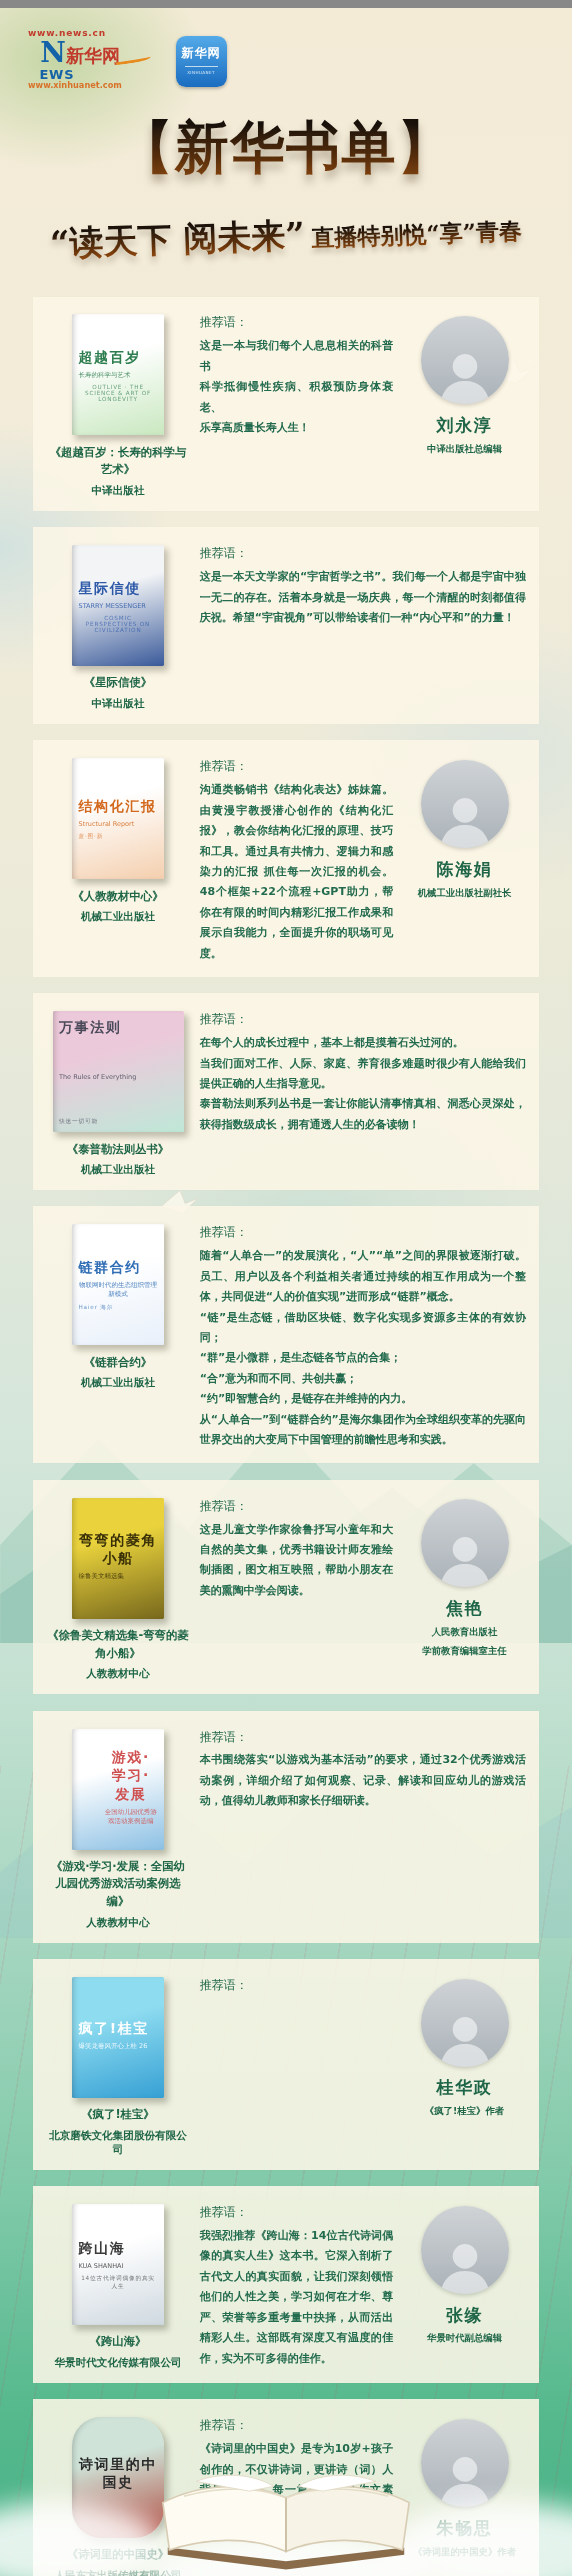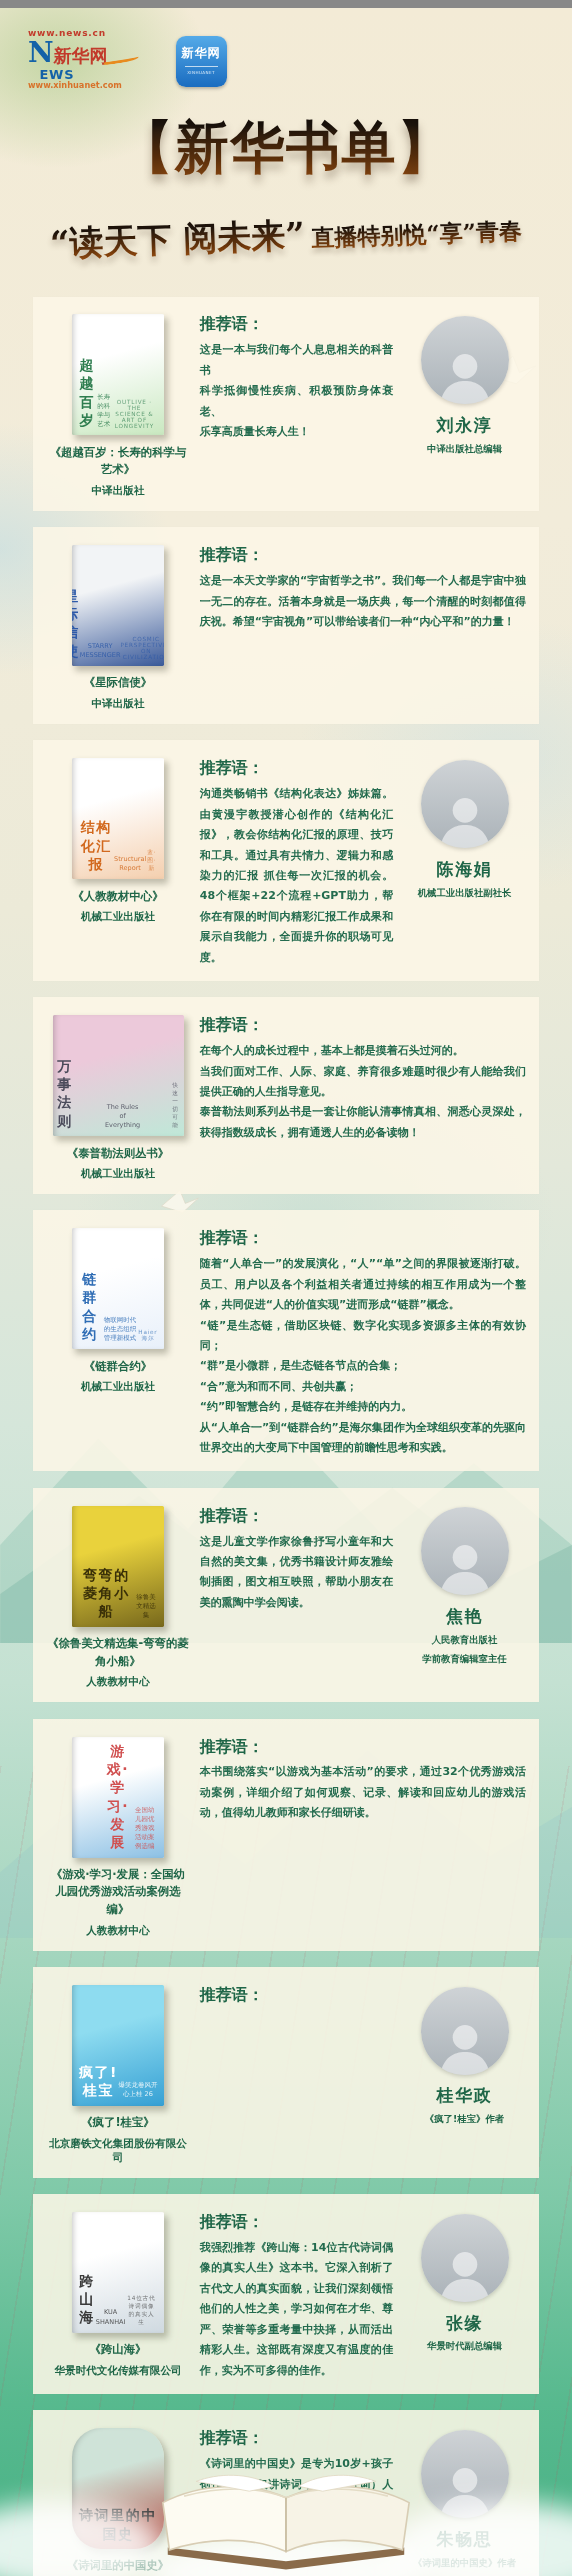--- a/index.html
+++ b/index.html
@@ -15,21 +15,21 @@
   }
   .decor{ position:absolute; pointer-events:none; }
   .stripes{ left:0; right:0; top:1758px; height:818px;
     background:repeating-linear-gradient(99deg, rgba(190,70,85,.10) 0 1.6px, transparent 1.6px 33px);}
   .cloud{ background:rgba(255,255,255,.85); border-radius:50%; filter:blur(13px); }
 
   
   .header{ position:relative; padding:21px 0 0 28px; height:79px; }
   .logo-news{ float:left; width:123px; line-height:1.05; }
   .logo-url-top{ color:#c23a2b; font-size:9px; font-weight:bold; letter-spacing:0.8px;}
-  .logo-mid{ position:relative; font-weight:900; }
+  .logo-mid{ position:relative; font-weight:900;text-align:right; }
   .logo-n{ color:#1462a8; font-size:28px; font-family:"DejaVu Serif",serif;}
   .logo-cn{ color:#c23a2b; font-size:18px; font-weight:900;}
   .logo-ews{ color:#1462a8; font-size:13px; font-weight:900; margin-left:11.4px; letter-spacing:0.8px;}
   .swoosh{ display:inline-block; width:36px; height:6.5px; border-bottom:3.3px solid #e88b1f; border-radius:0 0 60% 20%; transform:rotate(-8deg); margin-left:-4.9px;}
   .logo-url-bottom{ color:#d8722a; font-size:8.2px; font-weight:bold;}
   .app-badge{ float:left; margin-left:24.5px; margin-top:6.5px; width:51px; height:51px; border-radius:9.8px;
     background:linear-gradient(180deg,#54aae8,#1a6cc0); color:#fff; text-align:center;
     box-shadow:0 1.6px 3.3px rgba(0,0,0,.25); padding-top:9.8px;}
   .app-badge .zh{ font-size:12.3px; font-weight:bold; letter-spacing:0.8px;}
   .app-badge .line{ width:33px; height:0.8px; background:rgba(255,255,255,.7); margin:4.1px auto 2.5px;}
@@ -56,29 +56,29 @@
     -webkit-background-clip:text; background-clip:text; color:transparent;
     text-shadow:0 4.1px 5.7px rgba(70,50,30,.3);
   }
 
   
   .entries{ position:relative; margin-top:38px; display:flex; flex-direction:column; gap:16.4px; padding:0 33px; }
   .entry{ background:rgba(252,246,230,.88); padding:14.7px 13px 13px; display:flex; gap:9.8px; box-shadow:0 0 0.8px rgba(0,0,0,.05);}
   .col-left{ width:144px; flex:0 0 auto; text-align:center;}
   .cover{ width:92px; height:121px; margin:3.3px auto 8.2px; border-radius:1.6px; position:relative;
     box-shadow:3.3px 4.1px 6.5px rgba(60,60,40,.30), inset 4.9px 0 6.5px -4.1px rgba(0,0,0,.25);
-    display:flex; flex-direction:row; justify-content:center; align-items:flex-end; padding:6.5px; overflow:hidden;}
+    display:flex; flex-direction:column; justify-content:center; align-items:flex-start; padding:6.5px; overflow:hidden;}
   .cover.wide{ width:131px; }
   .cover-title{ font-weight:900; font-size:14px; letter-spacing:1.6px; line-height:1.3; text-align:center;}
   .cover-sub{ font-size:6.5px; margin-top:4.9px; opacity:.85; text-align:center; line-height:1.4;}
   .cover-tag{ font-size:5.7px; margin-top:4.1px; opacity:.7; letter-spacing:0.8px; text-align:center;}
   .book-title{ color:#1f6648; font-weight:900; font-size:11.4px; line-height:1.55;}
   .publisher{ color:#1f6648; font-weight:900; font-size:10.6px; margin-top:4.9px;}
   .col-mid{ flex:1 1 auto; padding-top:3.3px;}
-  .reco-label{ color:#1f6648; font-weight:700; font-size:16px; margin-bottom:4.9px;}
+  .reco-label{ color:#1f6648; font-weight:400; font-size:12px; margin-bottom:4.9px;}
   .reco-text{ color:#236b4e; font-weight:700; font-size:11px; line-height:20.4px; white-space:pre-line; text-align:justify;}
   .col-right{ width:123px; flex:0 0 auto; text-align:center; padding-top:4.9px;}
   .avatar{ width:88px; height:88px; border-radius:50%; margin:0 auto 9.8px; overflow:hidden; position:relative;
     background:linear-gradient(180deg,#cfd3d6,#aab2b8); box-shadow:0 1.6px 4.1px rgba(0,0,0,.18);}
   .avatar svg{ position:absolute; bottom:-4.9px; left:50%; transform:translateX(-50%);}
   .rec-name{ color:#1f6648; font-weight:900; font-size:17px; letter-spacing:1.6px;}
   .rec-title{ color:#1f6648; font-weight:900; font-size:9.4px; margin-top:4.9px; line-height:1.5;}
 
   
   .footer-art{ position:absolute; left:0; right:0; bottom:0; height:188px; pointer-events:none;}

